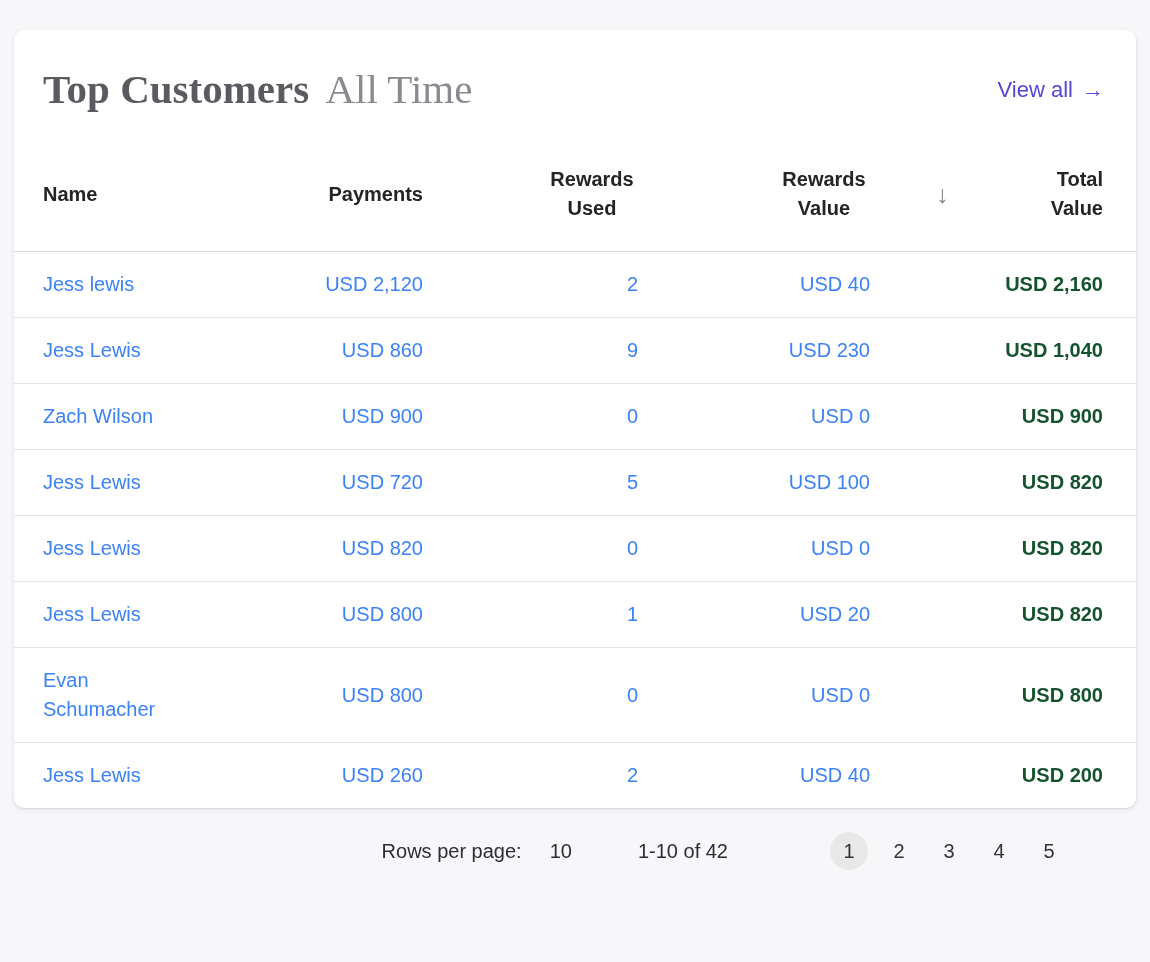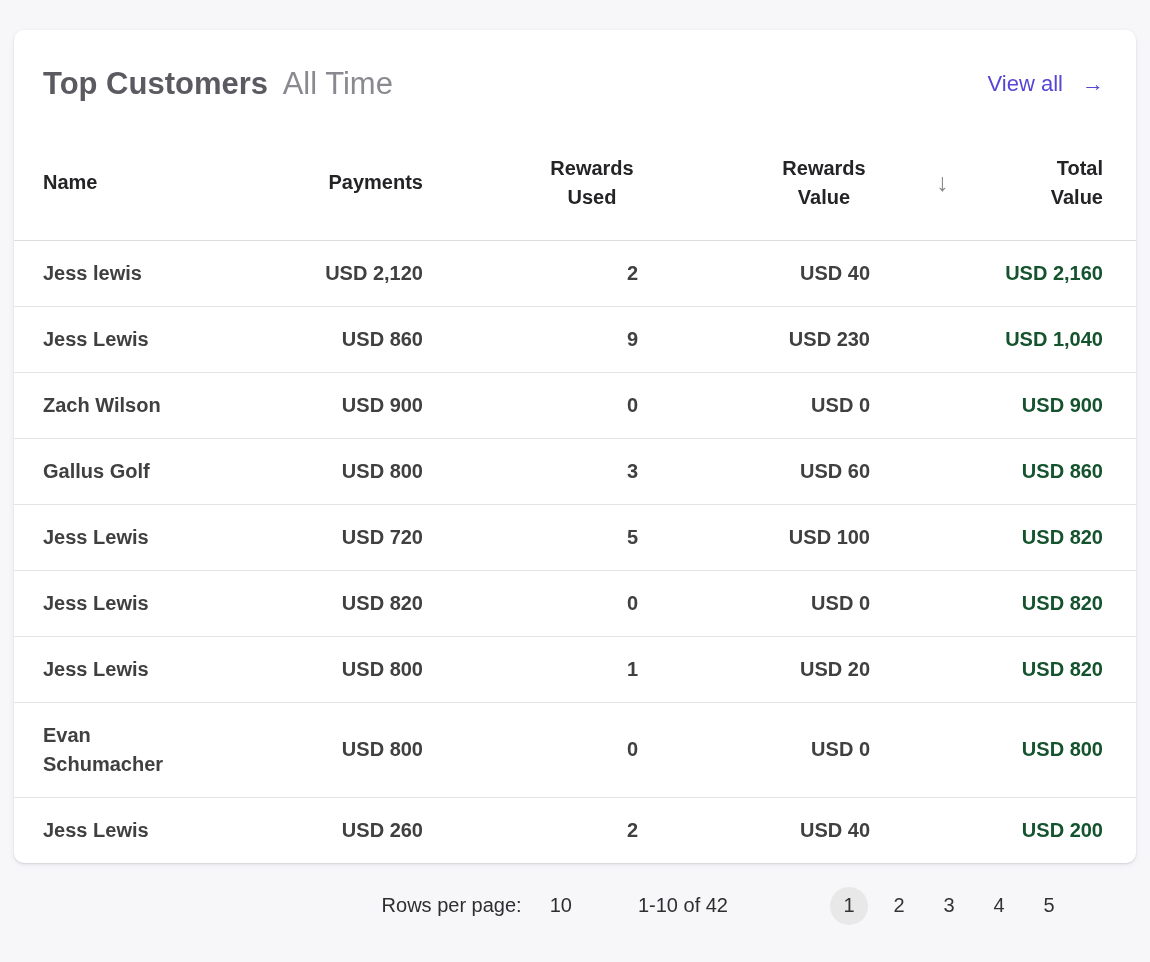--- a/index.html
+++ b/index.html
@@ -16,30 +16,30 @@
     border-radius: 10px;
     box-shadow: 0 1px 2px rgba(40,40,60,.14), 0 2px 6px rgba(40,40,60,.06);
     overflow: hidden;
   }
   .card-header {
     display: flex;
     justify-content: space-between;
     align-items: center;
     padding: 36px 32px 26px 29px;
   }
-  .card-title { font-size: 31px; line-height: 1.15; }
+  .card-title { font-size: 41px; line-height: 1.15; font-family: Liberation Serif, serif; }
   .title-main { font-weight: bold; color: #5c5a61; }
   .title-sub  { font-weight: normal; color: #8b8990; margin-left: 6px; }
   .view-all {
     font-size: 22px;
     color: #5646d4;
     text-decoration: none;
     display: inline-flex;
     align-items: center;
-    gap: 19px;
+    gap: 9px;
     cursor: pointer;
   }
   table {
     width: 100%;
     border-collapse: collapse;
     table-layout: fixed;
     font-size: 20px;
   }
   col.c0 { width: 225px; }
   col.c1 { width: 184px; }
@@ -69,23 +69,22 @@
   }
   .sort-arrow {
     color: #86868a;
     font-size: 25px;
     font-weight: normal;
     line-height: 1;
   }
   tbody td {
     padding: 18px 0;
     text-align: right;
-    color: #404040;
+    color: #3b82f6;
     line-height: 1.35;
-    font-weight: bold;
   }
   tbody tr { border-bottom: 1px solid #e4e4e6; }
   tbody tr:last-child { border-bottom: none; }
   tbody td.col-0 { text-align: left; padding-left: 29px; }
   tbody td.col-4 { font-weight: bold; padding-right: 33px; color: #14532d; }
   .name-wrap { display: inline-block; max-width: 145px; line-height: 1.45; }
   
   .pagination-bar {
     height: 86px;
     display: flex;
@@ -188,27 +187,20 @@
           <td class="col-2">9</td>
           <td class="col-3">USD 230</td>
           <td class="col-4">USD 1,040</td>
         </tr>
         <tr>
           <td class="col-0"><span class="name-wrap">Zach Wilson</span></td>
           <td class="col-1">USD 900</td>
           <td class="col-2">0</td>
           <td class="col-3">USD 0</td>
           <td class="col-4">USD 900</td>
-        </tr>
-        <tr>
-          <td class="col-0"><span class="name-wrap">Gallus Golf</span></td>
-          <td class="col-1">USD 800</td>
-          <td class="col-2">3</td>
-          <td class="col-3">USD 60</td>
-          <td class="col-4">USD 860</td>
         </tr>
         <tr>
           <td class="col-0"><span class="name-wrap">Jess Lewis</span></td>
           <td class="col-1">USD 720</td>
           <td class="col-2">5</td>
           <td class="col-3">USD 100</td>
           <td class="col-4">USD 820</td>
         </tr>
         <tr>
           <td class="col-0"><span class="name-wrap">Jess Lewis</span></td>

